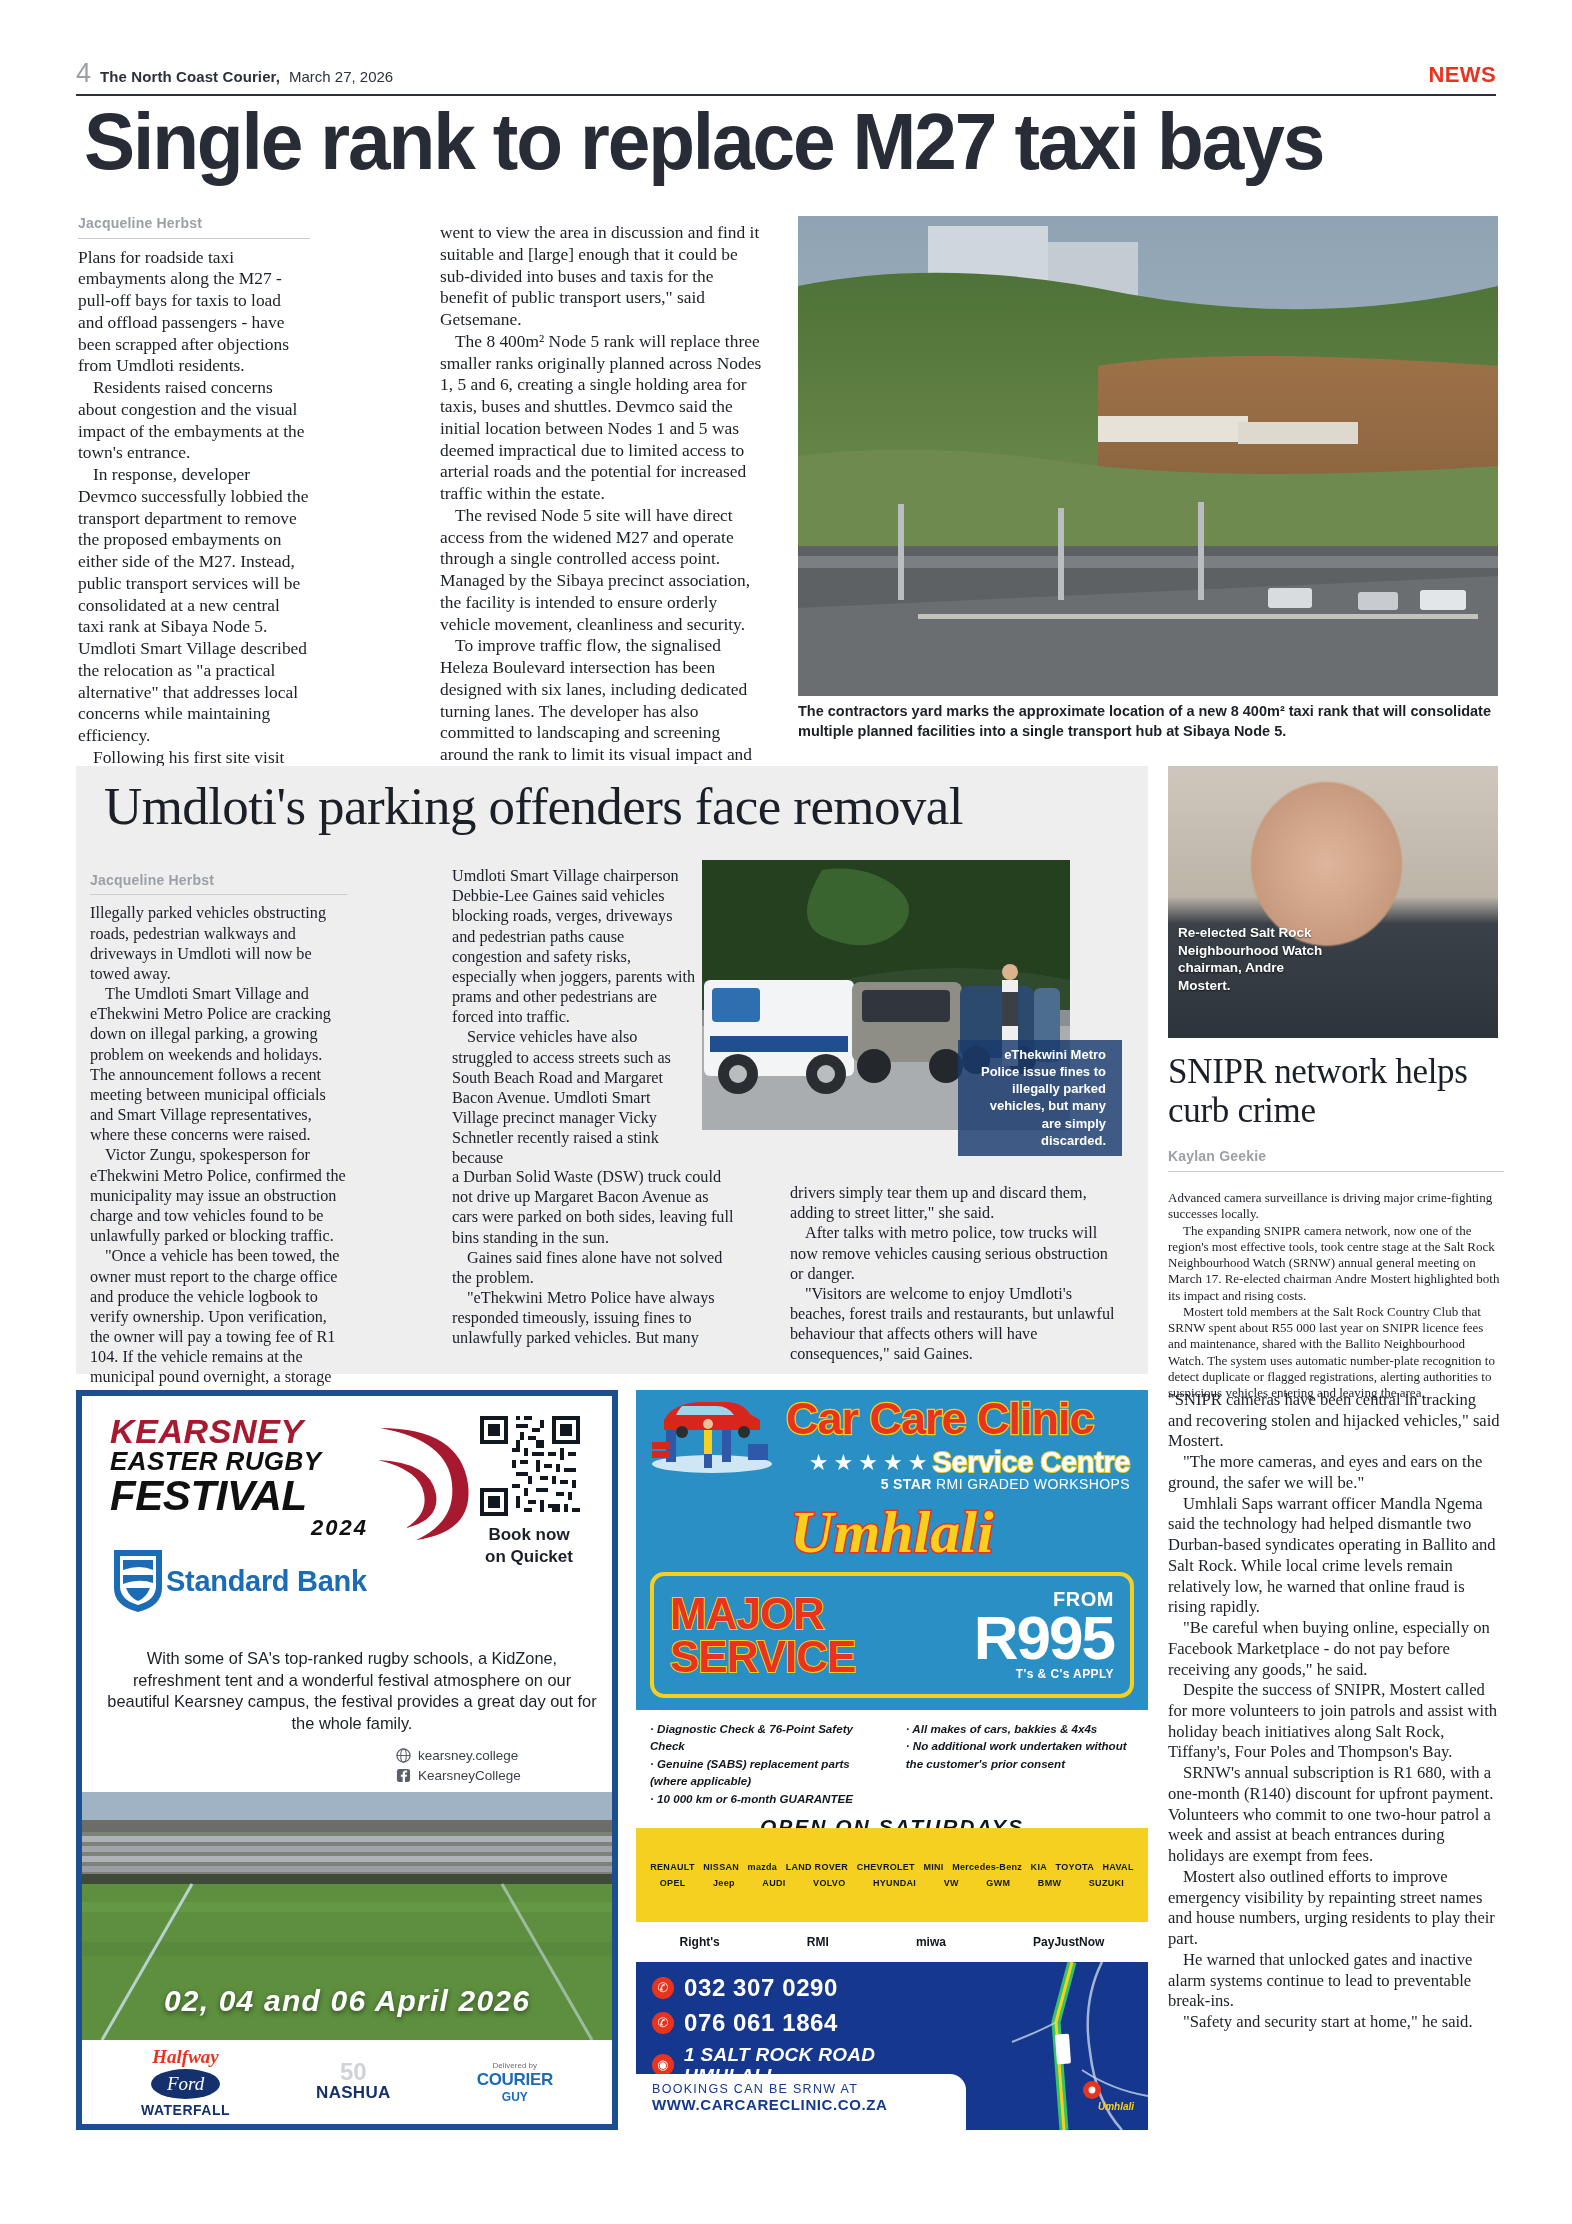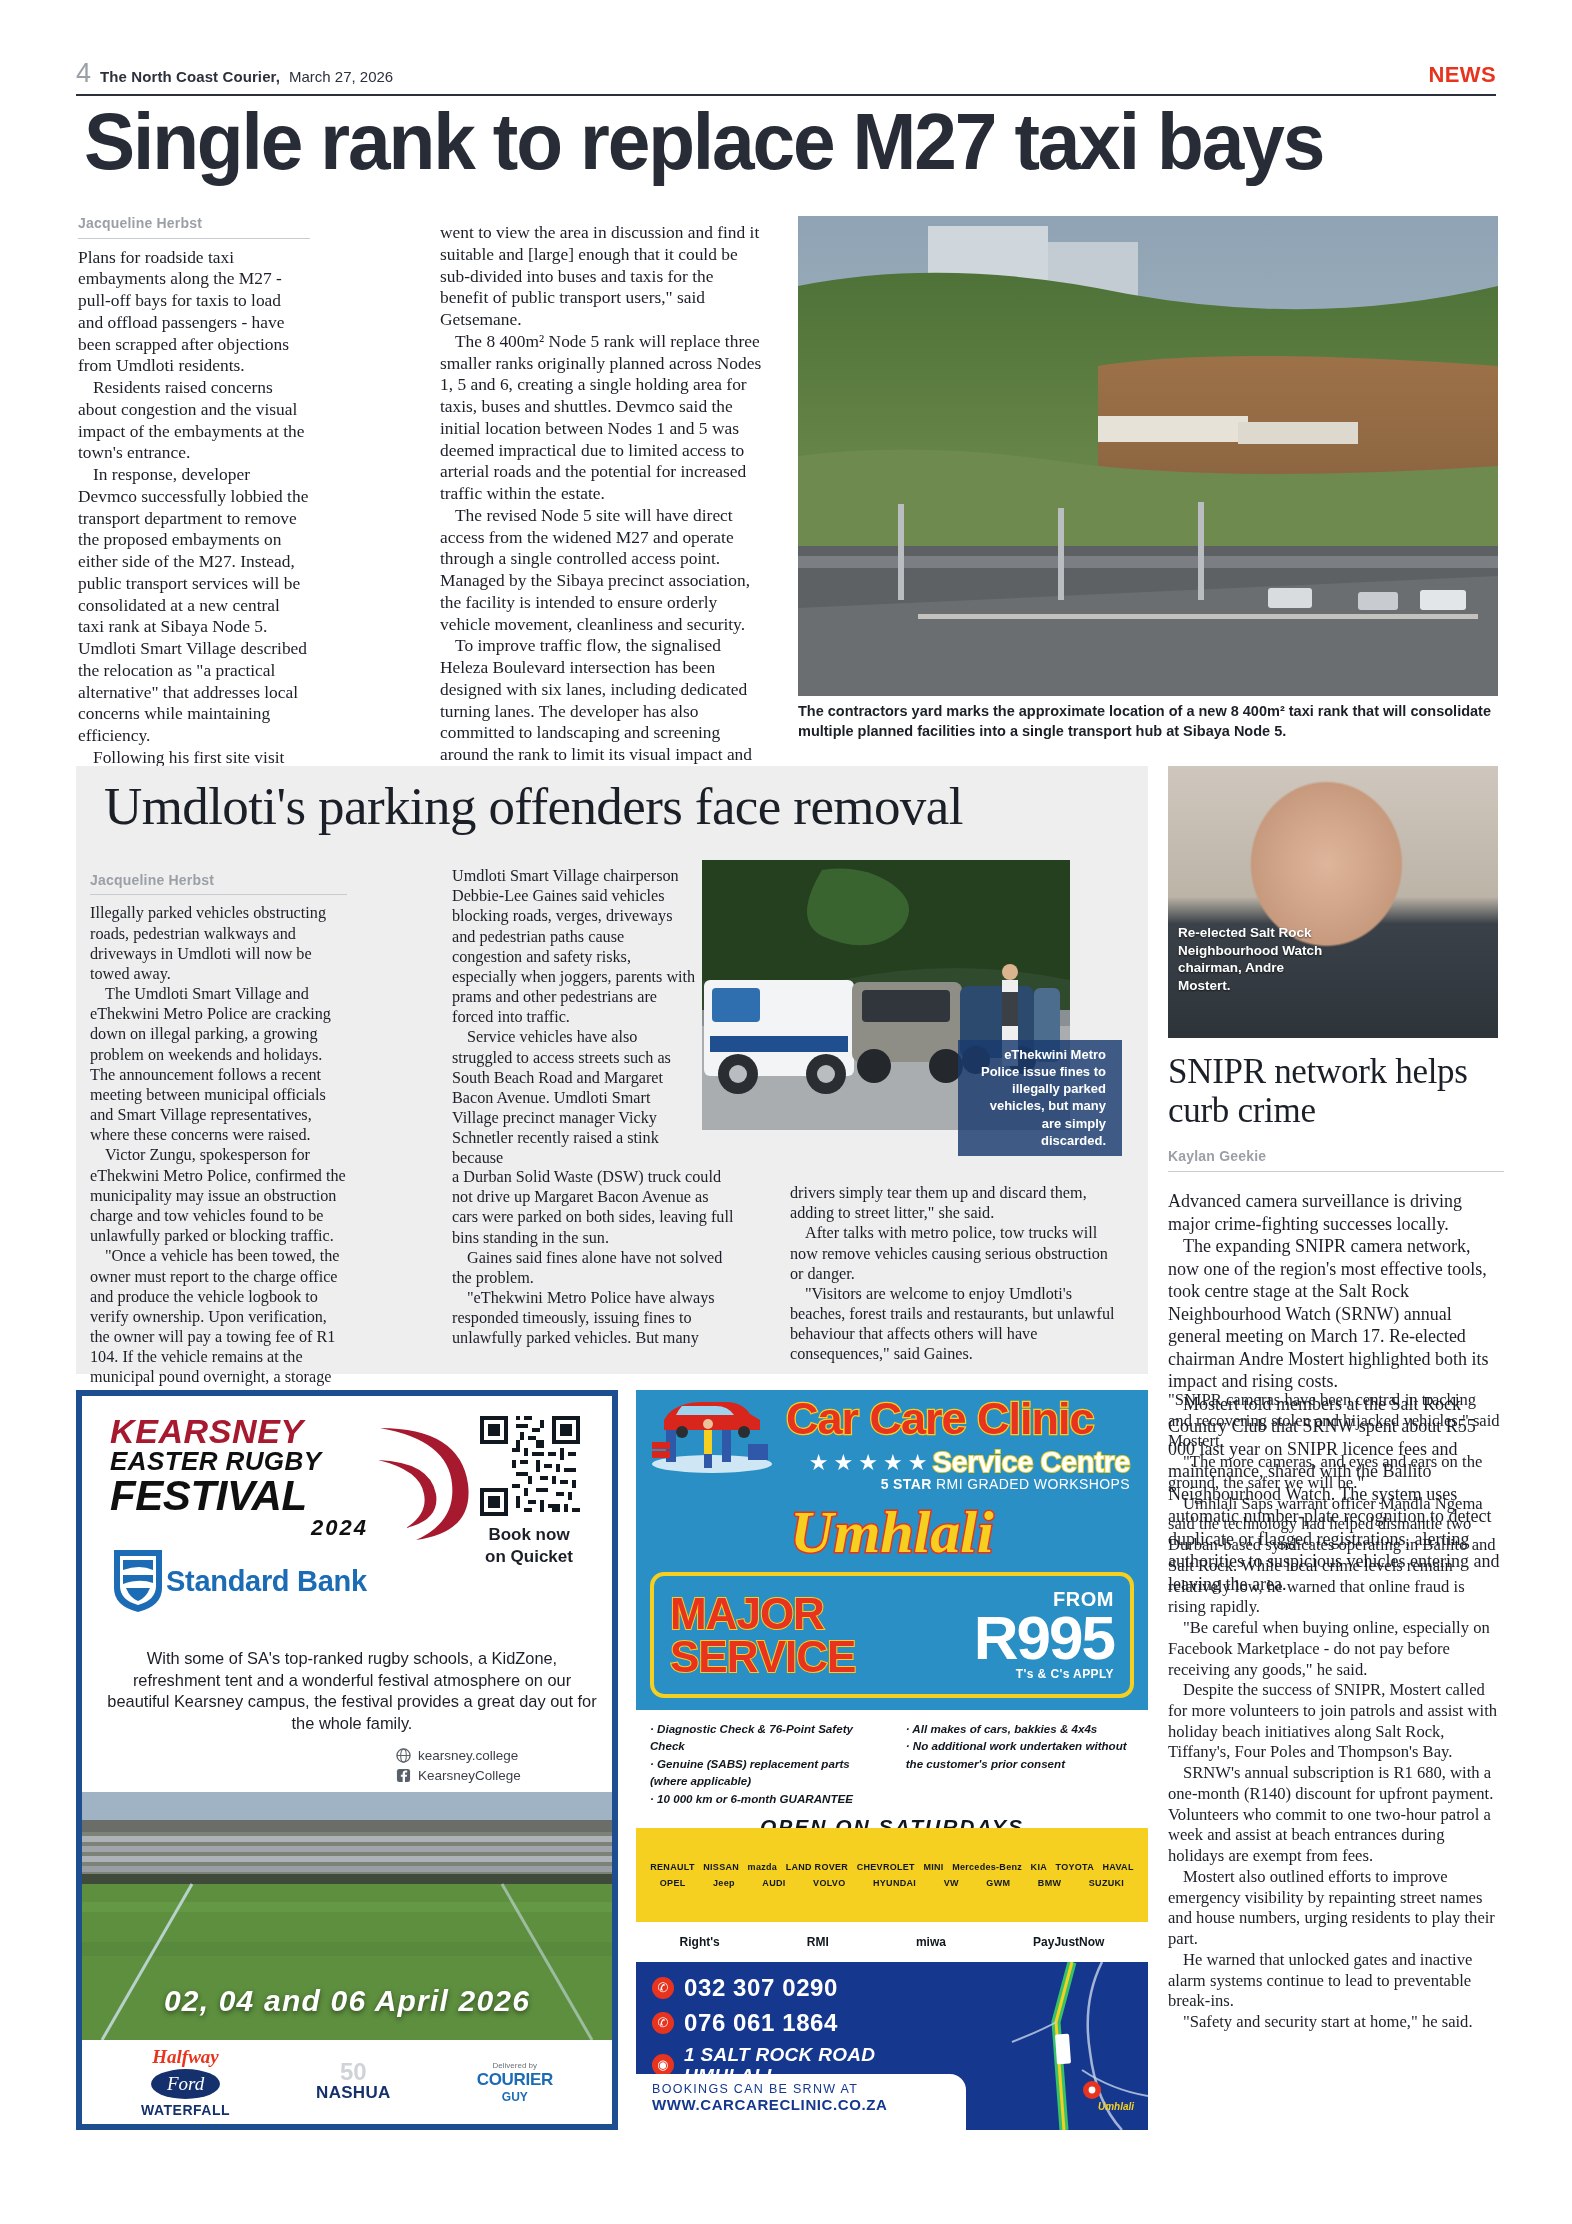--- a/index.html
+++ b/index.html
@@ -91,21 +91,21 @@
     font-family: "Liberation Sans", sans-serif; font-weight: 700;
     font-size: 13.5px; line-height: 1.3; color: #ffffff;
     text-shadow: 0 1px 2px rgba(0,0,0,.65);
   }
   .snipr-headline {
     position: absolute; left: 1168px; top: 1052px; width: 336px;
     font-family: "Liberation Serif", serif; font-weight: 400;
     font-size: 35px; line-height: 1.12; color: #1b1f27; letter-spacing: -.3px;
   }
   #snipr-byline { position: absolute; left: 1168px; top: 1148px; width: 336px; }
-  #snipr-col { position: absolute; left: 1168px; top: 1190px; width: 336px; font-size: 18px; line-height: 1.25; }
+  #snipr-col { position: absolute; left: 1168px; top: 1190px; width: 336px; font-size: 13px; line-height: 1.25; }
 
   
   .ad-kearsney {
     position: absolute; left: 76px; top: 1390px; width: 542px; height: 740px;
     border: 6px solid #1d4e8f; background: #fff;
   }
   .kb-top { position: relative; height: 266px; padding: 16px 18px 0; }
   .kearsney-logo { position: absolute; left: 28px; top: 18px; width: 300px; }
   .k-line1 { font-family: "Liberation Sans", sans-serif; font-weight: 700; font-style: italic; font-size: 34px; color: #a6192e; letter-spacing: .6px; line-height: 1; }
   .k-line2 { font-family: "Liberation Sans", sans-serif; font-weight: 700; font-style: italic; font-size: 26px; color: #101010; letter-spacing: .4px; line-height: 1.05; }

